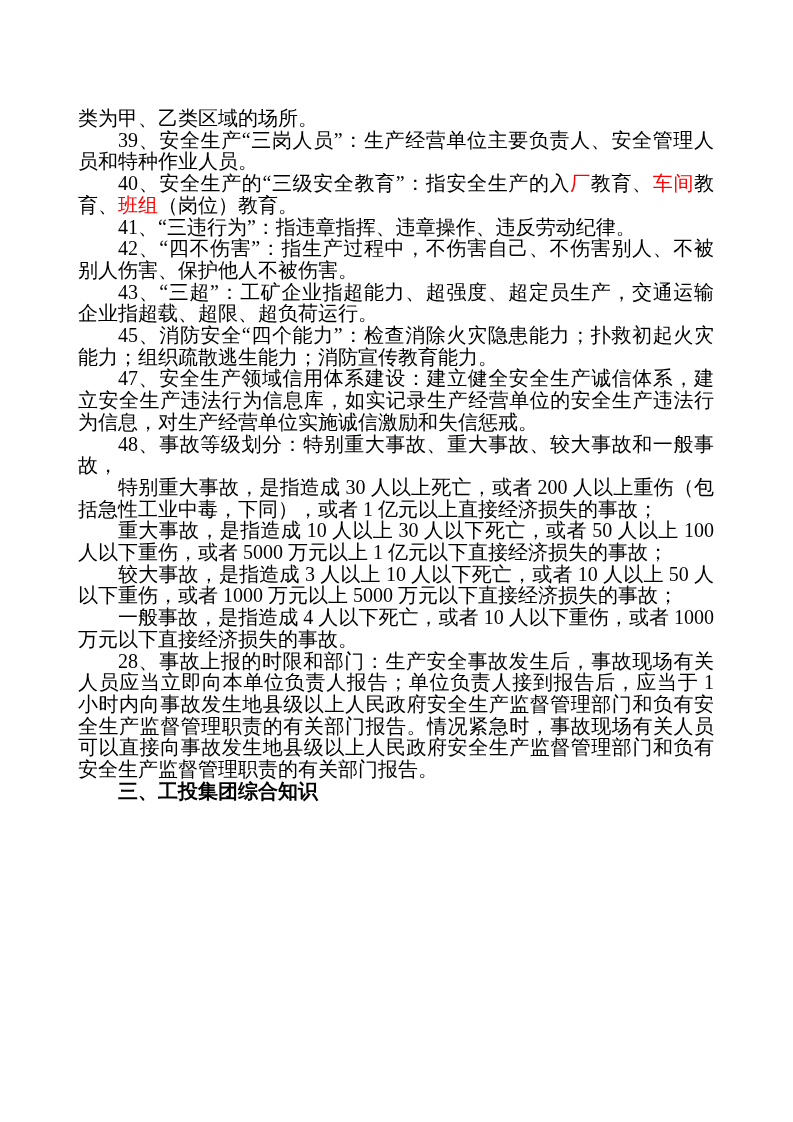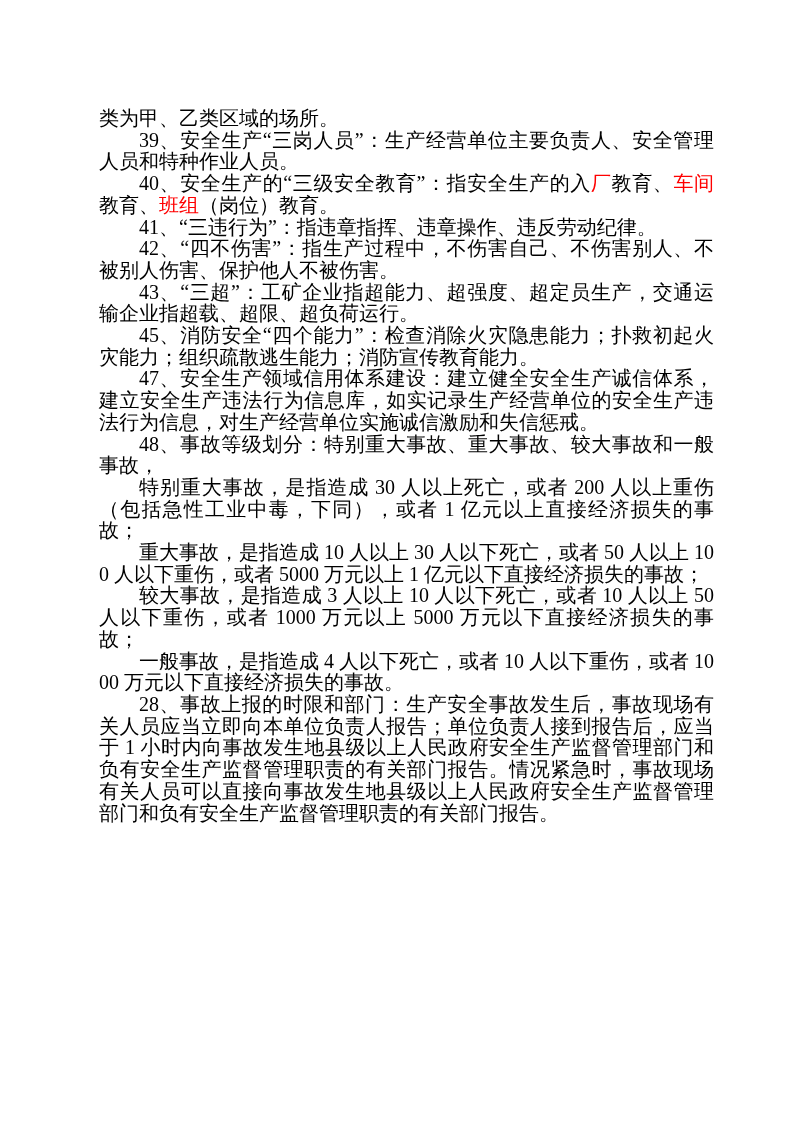--- a/index.html
+++ b/index.html
@@ -8,21 +8,21 @@
     background: #ffffff;
   }
   .page {
     position: relative;
     width: 793px;
     height: 1122px;
     box-sizing: border-box;
     background: #ffffff;
     color: #000000;
     overflow: hidden;
-    padding: 108px 79px 0 99px;
+    padding: 108px 79px 0 78px;
     font-family: "Liberation Serif", "DejaVu Serif", serif;
     font-size: 20px;
     line-height: 21.7px;
   }
   .para {
     margin: 0;
     padding: 0;
     text-align: justify;
     text-justify: inter-ideograph;
     text-indent: 2em;
@@ -44,14 +44,15 @@
       <p class="para"><span>42、“四不伤害”：指生产过程中，不伤害自己、不伤害别人、不被别人伤害、保护他人不被伤害。</span></p>
       <p class="para"><span>43、“三超”：工矿企业指超能力、超强度、超定员生产，交通运输企业指超载、超限、超负荷运行。</span></p>
       <p class="para"><span>45、消防安全“四个能力”：检查消除火灾隐患能力；扑救初起火灾能力；组织疏散逃生能力；消防宣传教育能力。</span></p>
       <p class="para"><span>47、安全生产领域信用体系建设：建立健全安全生产诚信体系，建立安全生产违法行为信息库，如实记录生产经营单位的安全生产违法行为信息，对生产经营单位实施诚信激励和失信惩戒。</span></p>
       <p class="para"><span>48、事故等级划分：特别重大事故、重大事故、较大事故和一般事故，</span></p>
       <p class="para"><span>特别重大事故，是指造成 30 人以上死亡，或者 200 人以上重伤（包括急性工业中毒，下同），或者 1 亿元以上直接经济损失的事故；</span></p>
       <p class="para"><span>重大事故，是指造成 10 人以上 30 人以下死亡，或者 50 人以上 100 人以下重伤，或者 5000 万元以上 1 亿元以下直接经济损失的事故；</span></p>
       <p class="para"><span>较大事故，是指造成 3 人以上 10 人以下死亡，或者 10 人以上 50 人以下重伤，或者 1000 万元以上 5000 万元以下直接经济损失的事故；</span></p>
       <p class="para"><span>一般事故，是指造成 4 人以下死亡，或者 10 人以下重伤，或者 1000 万元以下直接经济损失的事故。</span></p>
       <p class="para"><span>28、事故上报的时限和部门：生产安全事故发生后，事故现场有关人员应当立即向本单位负责人报告；单位负责人接到报告后，应当于 1 小时内向事故发生地县级以上人民政府安全生产监督管理部门和负有安全生产监督管理职责的有关部门报告。情况紧急时，事故现场有关人员可以直接向事故发生地县级以上人民政府安全生产监督管理部门和负有安全生产监督管理职责的有关部门报告。</span></p>
+      <p class="para bold"><span>三、工投集团综合知识</span></p>
     </div>
 </div>
 
 </body></html>

